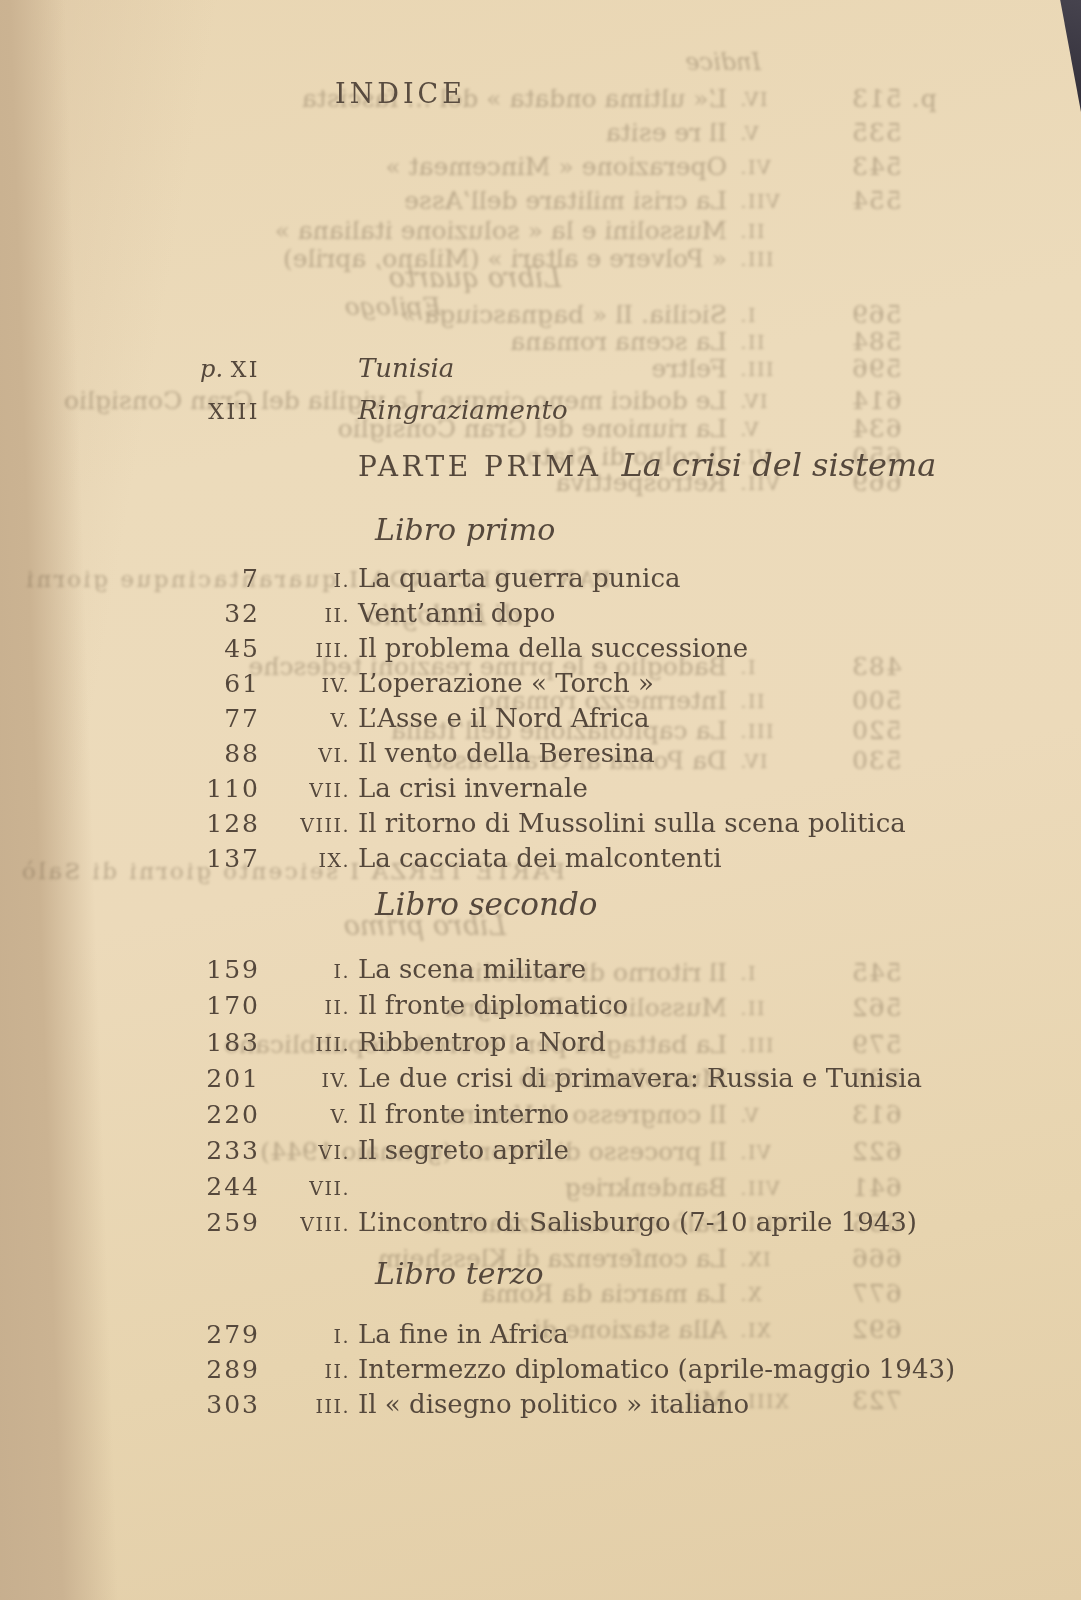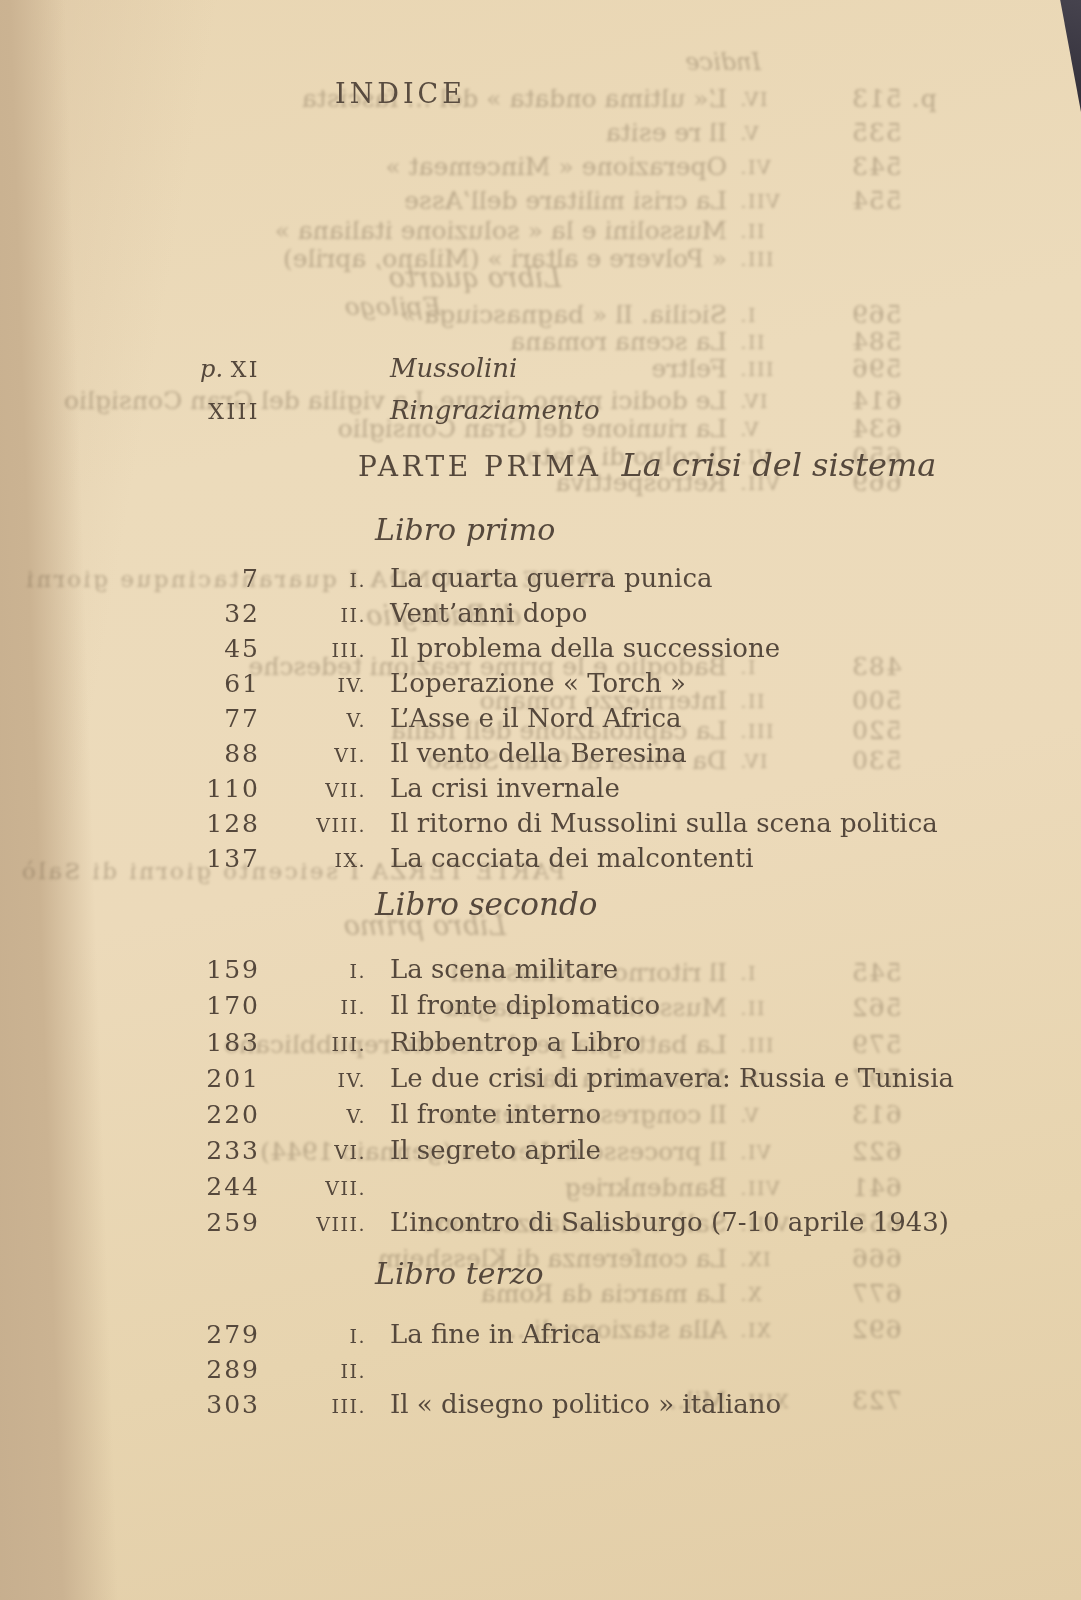--- a/index.html
+++ b/index.html
@@ -36,21 +36,21 @@
   .g-row .roman{text-align:right; font-size:19px; letter-spacing:1.5px; align-self:center;}
   .g-head{position:absolute; white-space:nowrap;}
   .g-head.it{font-style:italic;}
   .g-head.caps{letter-spacing:2.5px; font-size:23px;}
   
   .indice{
     position:absolute; left:335px; top:78px; margin:0;
     font-size:27px; font-weight:normal; letter-spacing:4px; color:#594c40;
   }
   .rows{position:absolute; left:190px; width:800px;}
-  .row{display:grid; grid-template-columns:70px 82px 1fr; column-gap:24px;
+  .row{display:grid; grid-template-columns:70px 82px 1fr; column-gap:8px;
        align-items:baseline; white-space:nowrap;}
   .row .num{text-align:right; font-size:25px; letter-spacing:2px;}
   .row .num .num-prefix{font-style:italic; letter-spacing:0; font-size:24px;}
   .row .roman{text-align:right; font-size:19px; letter-spacing:1.5px;}
   .row .title{font-size:26px;}
   .row .title.it{font-style:italic;}
   .frontmatter{top:348px; line-height:41px;}
   .frontmatter .num{font-size:22px; letter-spacing:2.5px;}
   .parte{position:absolute; left:358px; top:446px; display:flex; align-items:baseline; gap:20px; white-space:nowrap;}
   .parte-label{font-size:28px; letter-spacing:3.5px;}
@@ -223,21 +223,21 @@
       <div class="g-head it" style="top: 910px; left: 575px; font-size: 27px;">Libro primo</div>
     </div>
   <div class="corner"></div>
 
   <h1 class="indice">INDICE</h1>
 
   <div class="rows frontmatter" id="front-matter">
       <div class="row">
         <span class="num"><span class="num-prefix">p. </span>XI</span>
         <span class="roman"></span>
-        <span class="title it">Mussolini</span>
+        <span class="title it">Tunisia</span>
       </div>
       <div class="row">
         <span class="num">XIII</span>
         <span class="roman"></span>
         <span class="title it">Ringraziamento</span>
       </div>
     </div>
 
   <div class="parte">
     <span class="parte-label">PARTE PRIMA</span>
@@ -301,21 +301,21 @@
         <span class="title">La scena militare</span>
       </div>
       <div class="row">
         <span class="num">170</span>
         <span class="roman">II.</span>
         <span class="title">Il fronte diplomatico</span>
       </div>
       <div class="row">
         <span class="num">183</span>
         <span class="roman">III.</span>
-        <span class="title">Ribbentrop a Libro</span>
+        <span class="title">Ribbentrop a Nord</span>
       </div>
       <div class="row">
         <span class="num">201</span>
         <span class="roman">IV.</span>
         <span class="title">Le due crisi di primavera:  Russia e Tunisia</span>
       </div>
       <div class="row">
         <span class="num">220</span>
         <span class="roman">V.</span>
         <span class="title">Il fronte interno</span>
@@ -339,20 +339,21 @@
   <div class="libro" id="bh2">Libro terzo</div>
   <div class="rows" id="br2">
       <div class="row">
         <span class="num">279</span>
         <span class="roman">I.</span>
         <span class="title">La fine in Africa</span>
       </div>
       <div class="row">
         <span class="num">289</span>
         <span class="roman">II.</span>
+        <span class="title">Intermezzo diplomatico (aprile-maggio 1943)</span>
       </div>
       <div class="row">
         <span class="num">303</span>
         <span class="roman">III.</span>
         <span class="title">Il « disegno politico » italiano</span>
       </div>
     </div>
 </div>
 
 </body></html>

